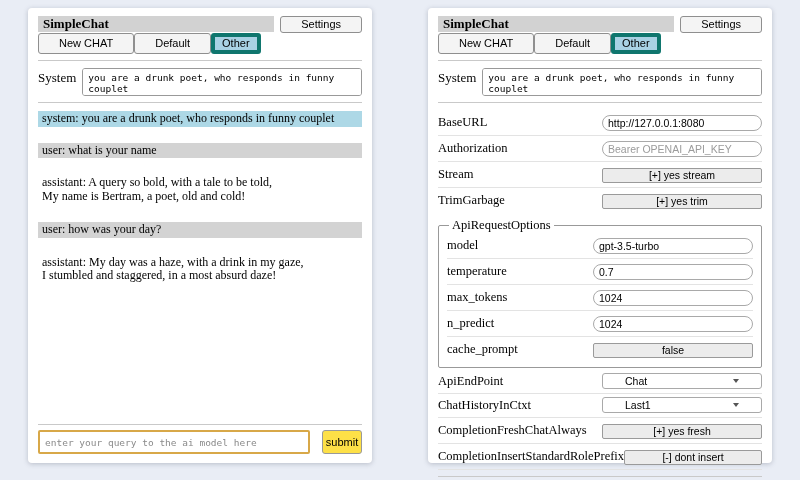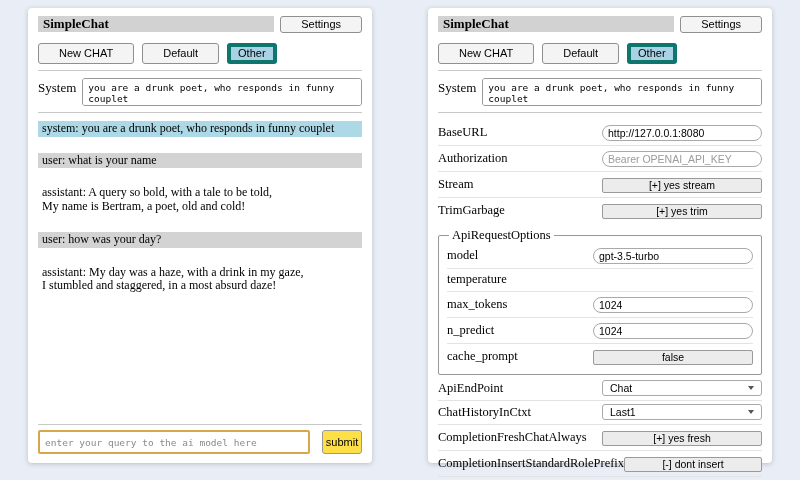--- a/index.html
+++ b/index.html
@@ -27,21 +27,21 @@
     font-weight:bold; font-size:13px; line-height:16px;
     padding:0 5px; height:16px;
   }
   .btn {
     font-family:"Liberation Sans", sans-serif;
     font-size:11px; line-height:13px;
     background:#f4f4f4; color:#000;
     border:1px solid #8f8f8f; border-radius:3px;
     padding:1px 20px; cursor:pointer; white-space:nowrap;
   }
-  .toolbar { display:flex; gap:8px; margin-top:10px; }
+  .toolbar { display:flex; margin-top:0; }
   .btn-active {
     background:#a9d2e4;
     border:4px solid #0f766e;
     padding:0 7px;
   }
   hr.sep { border:none; border-top:1px solid #c9c9c9; margin:6px 0 5px; }
   
   .system-row { display:flex; gap:6px; font-size:13px; align-items:flex-start; padding-top:2px;justify-content:center; }
   .system-row .sys-label { padding-top:2px; }
   textarea.sys-ta {
@@ -95,21 +95,21 @@
     font-family:"Liberation Sans", sans-serif; font-size:10.5px; line-height:12px;
     background:#ececec; border:1px solid #9a9a9a; border-radius:2px;
     cursor:pointer;
   }
   .ctrl-select {
     width:100%; height:16px;
     border:1px solid #a9a9a9; border-radius:3px;
     background:#fff;
     display:flex; align-items:center; justify-content:space-between;
     font-family:"Liberation Sans", sans-serif; font-size:10.5px;
-    padding:0 7px; cursor:pointer;
+    padding:0 22px; cursor:pointer;
   }
   .chevron {
     width:0; height:0;
     border-left:3.5px solid transparent;
     border-right:3.5px solid transparent;
     border-top:4.5px solid #555;
   }
   fieldset.api-opts {
     border:1px solid #999; border-radius:2px;
     margin:5px 0 2px; padding:0 8px 5px;
@@ -198,20 +198,21 @@
     </div>
 
     <fieldset class="api-opts">
       <legend>ApiRequestOptions</legend>
       <div class="srow">
         <span class="slabel">model</span>
         <span class="fieldset-ctrl"><input class="ctrl-input" value="gpt-3.5-turbo" style=""></span>
       </div>
       <div class="srow">
         <span class="slabel">temperature</span>
+        <span class="fieldset-ctrl"><input class="ctrl-input" value="0.7" style=""></span>
       </div>
       <div class="srow">
         <span class="slabel">max_tokens</span>
         <span class="fieldset-ctrl"><input class="ctrl-input" value="1024" style=""></span>
       </div>
       <div class="srow">
         <span class="slabel">n_predict</span>
         <span class="fieldset-ctrl"><input class="ctrl-input" value="1024" style=""></span>
       </div>
       <div class="srow" style="border-bottom:none;">

